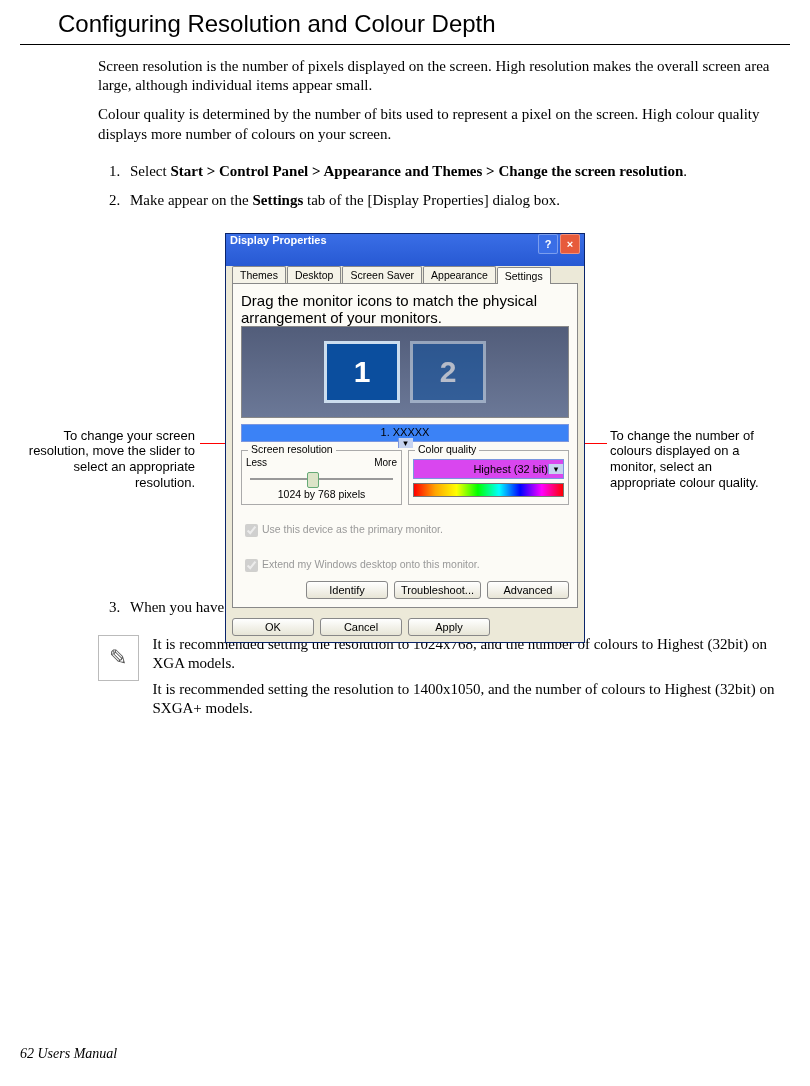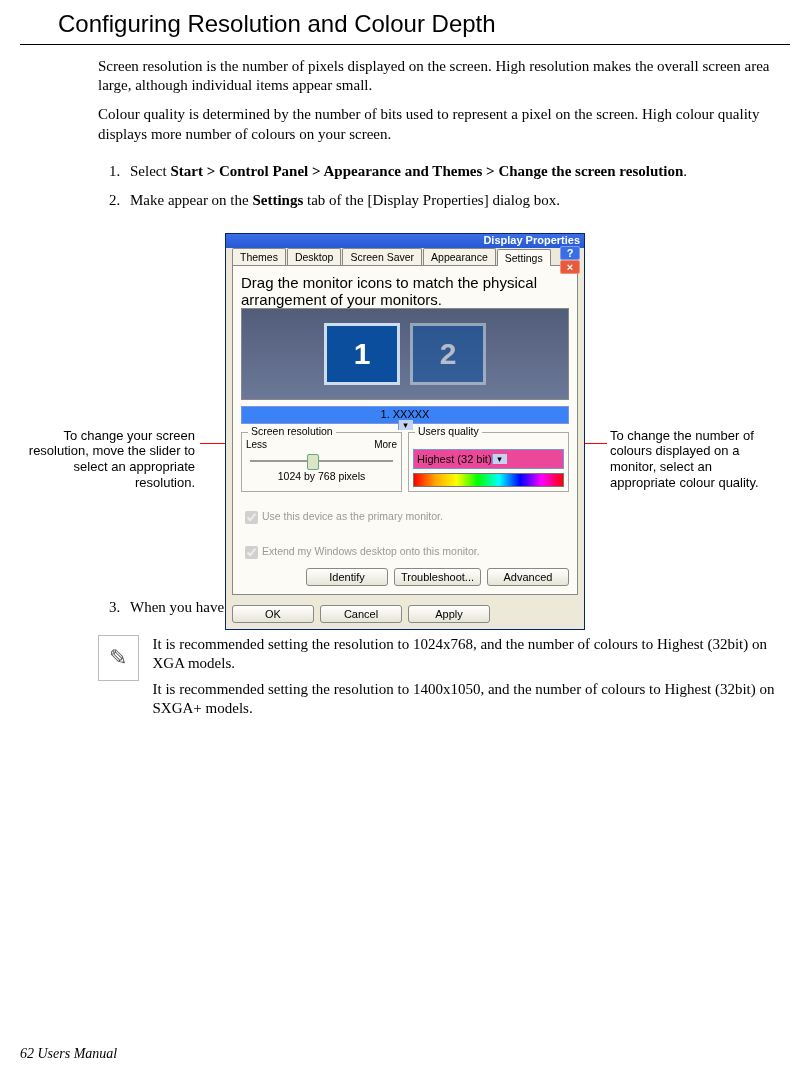--- a/index.html
+++ b/index.html
@@ -53,27 +53,26 @@
     left: 225px;
     top: 0;
     width: 358px;
     border: 1px solid #0a246a;
     font-family: Tahoma, Arial, sans-serif;
     font-size: 11px;
     background: #ece9d8;
   }
   .xp-titlebar {
     display: flex;
-    align-items: flex-end;
-    height: 14px;
+    align-items: flex-start;
+    height: 32px;
     background: linear-gradient(#3a6ee6, #2759d3);
     color: #fff;
     padding: 0 4px;
     font-weight: bold;
-    flex-direction: column;
   }
   .xp-titlebar .spacer { flex: 1; }
   .xp-titlebtn {
     width: 18px;
     height: 18px;
     margin-left: 2px;
     border: 1px solid #fff5;
     border-radius: 2px;
     display: flex;
     align-items: center;
@@ -174,27 +173,27 @@
     width: 10px;
     height: 14px;
     background: #dce4c8;
     border: 1px solid #6a7;
     border-radius: 2px;
   }
   .sllabels { display: flex; justify-content: space-between; font-size: 10px; margin-top: 2px;}
   .res-readout { text-align: center; font-size: 10.5px; margin-top: 2px;}
   .cq-sel {
     border: 1px solid #7a96df;
-    background: #ec4899;
+    background: #d946ef;
     height: 18px;
     font-size: 11px;
     display: flex;
     align-items: center;
-    justify-content: flex-start;
-    margin-top: 12px;
+    justify-content: flex-end;
+    margin-top: 4px;
   }
   .cq-sel .dd { width: 14px; background: #c5d3f0; text-align: center; font-size: 9px; border-left:1px solid #7a96df;}
   .spectrum {
     height: 12px;
     margin-top: 4px;
     background: linear-gradient(90deg, red, orange, yellow, lime, cyan, blue, magenta, red);
     border: 1px solid #777;
   }
   .chkrow { color: #999; font-size: 10.5px; margin-top: 16px; }
   .chkrow input { vertical-align: middle; margin-right: 4px;}
@@ -282,21 +281,21 @@
           <div class="sllabels">
             <span>Less</span>
             <span>More</span>
           </div>
           <div class="slider">
             <div class="slider-thumb"></div>
           </div>
           <div class="res-readout">1024 by 768 pixels</div>
         </div>
         <div class="groupbox">
-          <span class="legend">Users quality</span>
+          <span class="legend">Color quality</span>
           <div class="cq-sel">
             <span style="padding-left:3px;">Highest (32 bit)</span>
             <span class="dd">▾</span>
           </div>
           <div class="spectrum"></div>
         </div>
       </div>
       <div class="chkrow">
         <input type="checkbox" disabled="" checked="" style=""><span>Use this device as the primary monitor.</span>
       </div>

